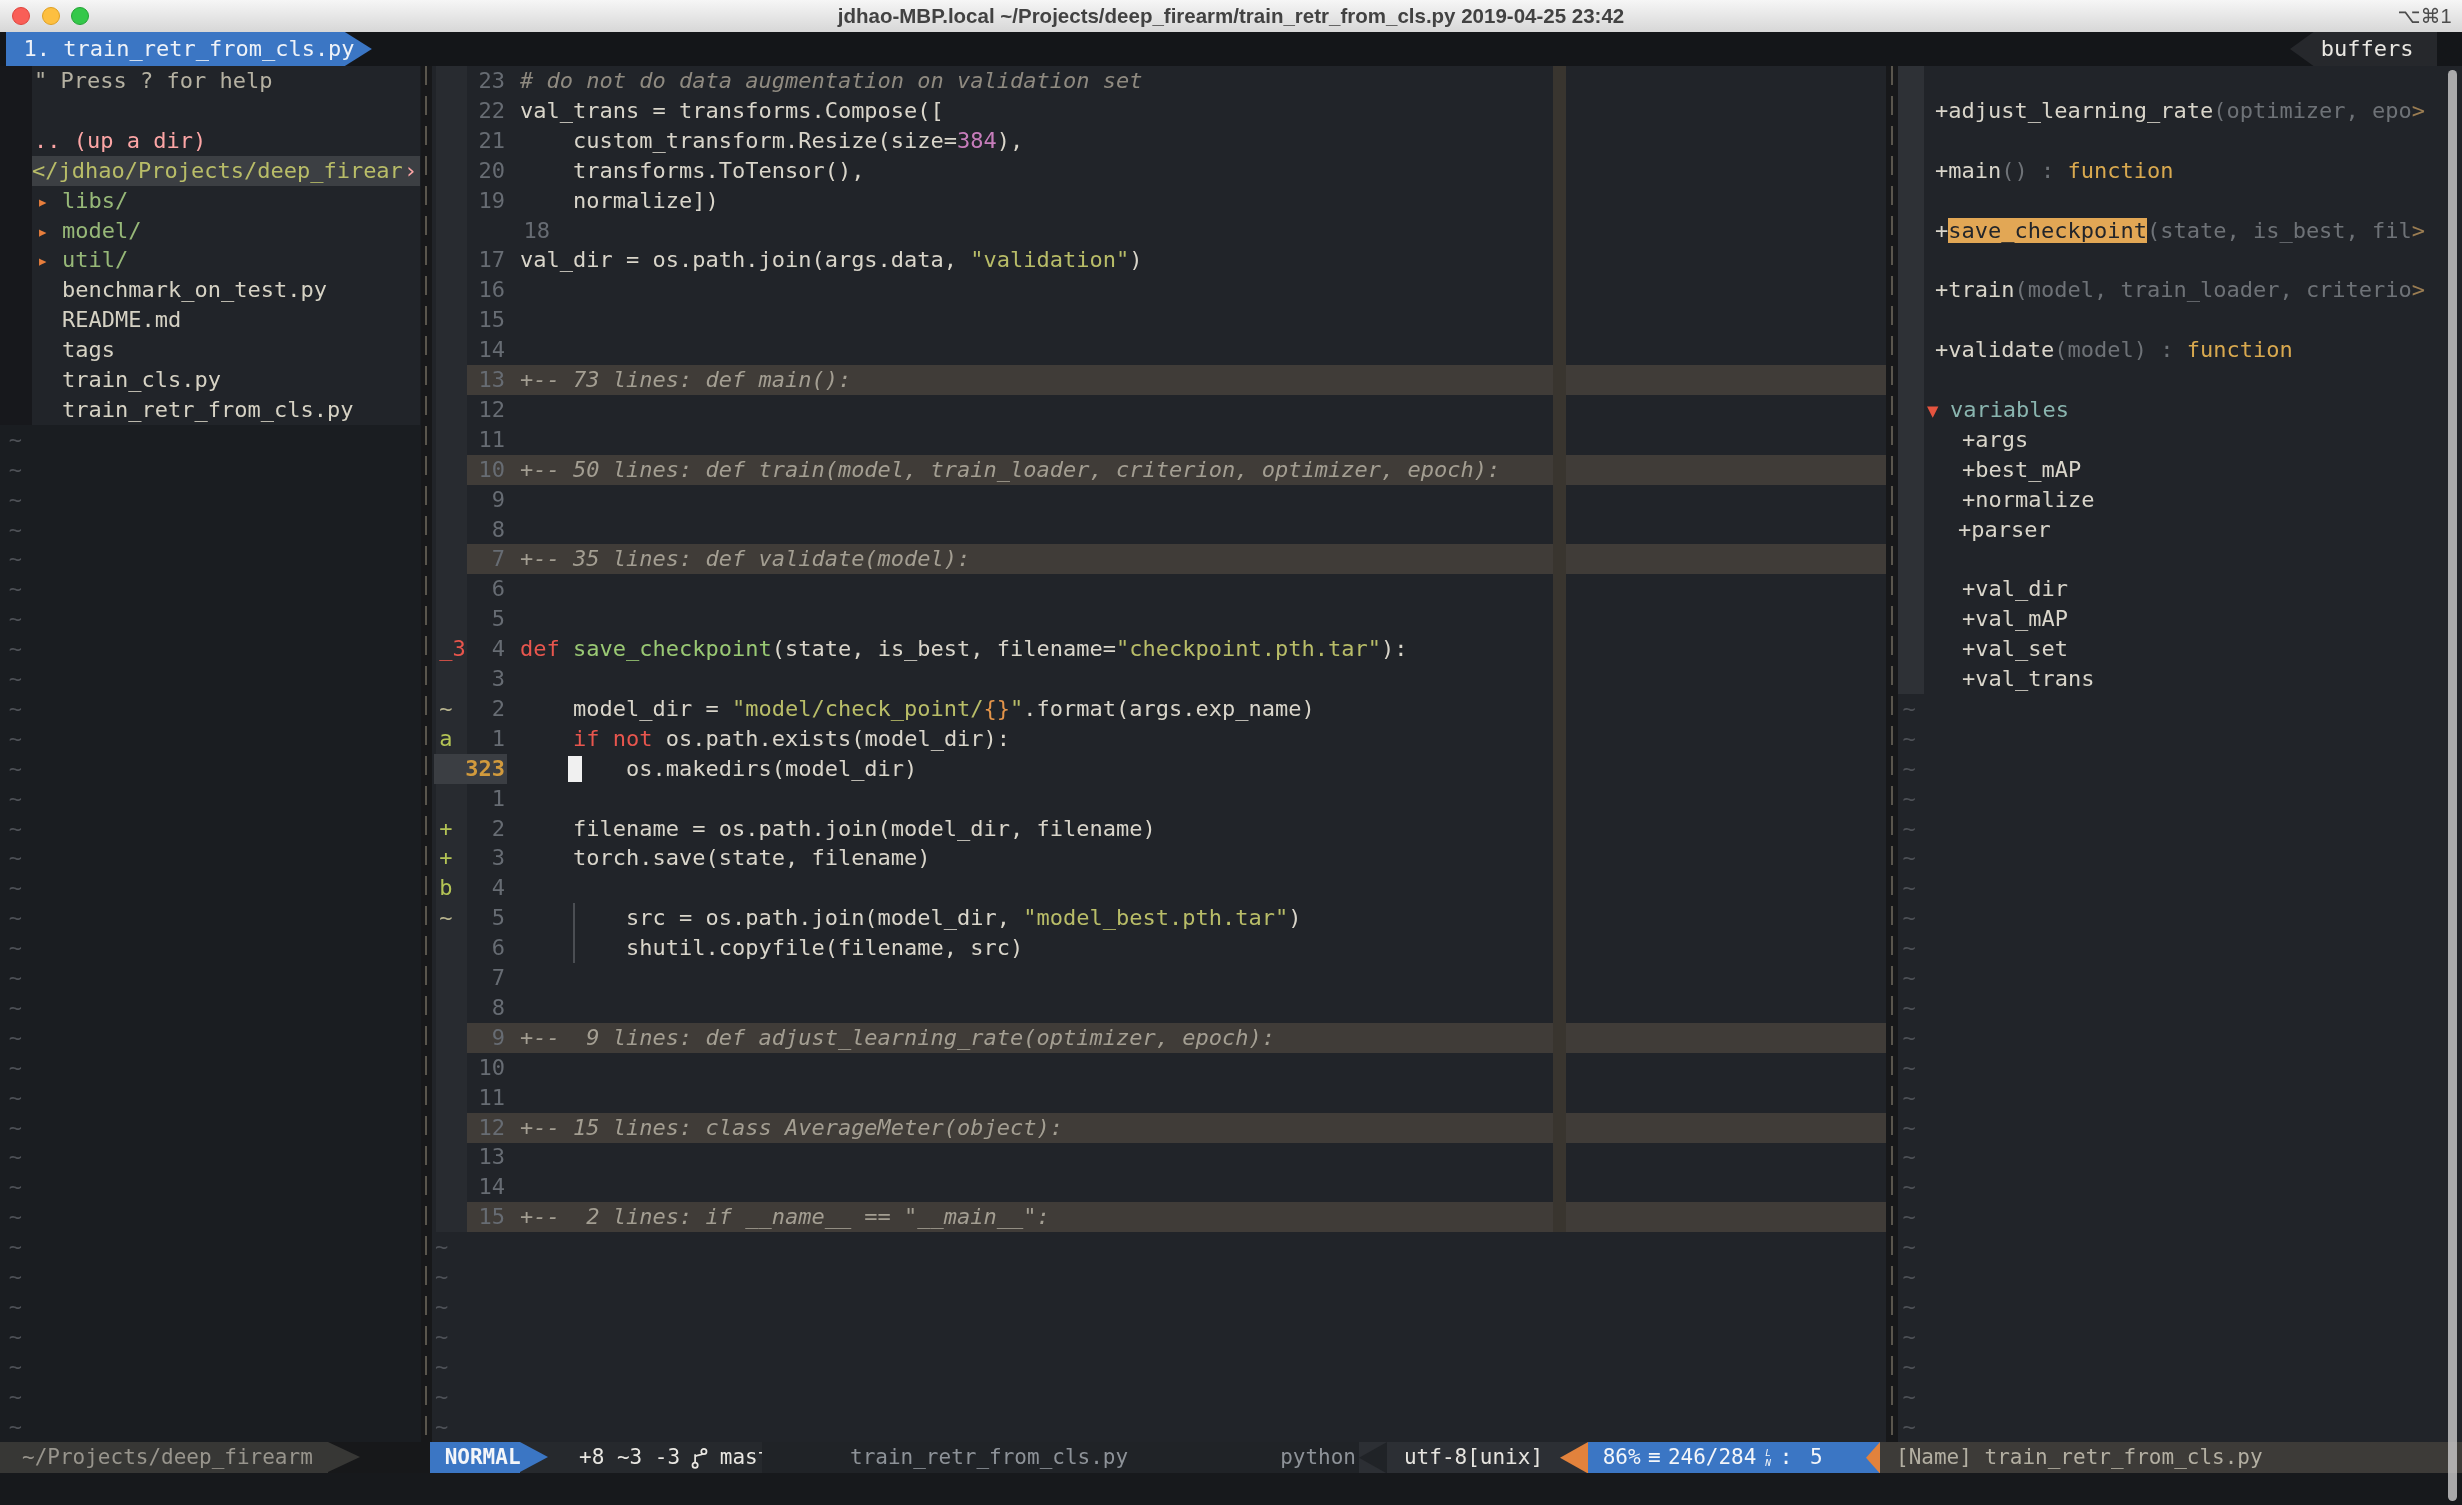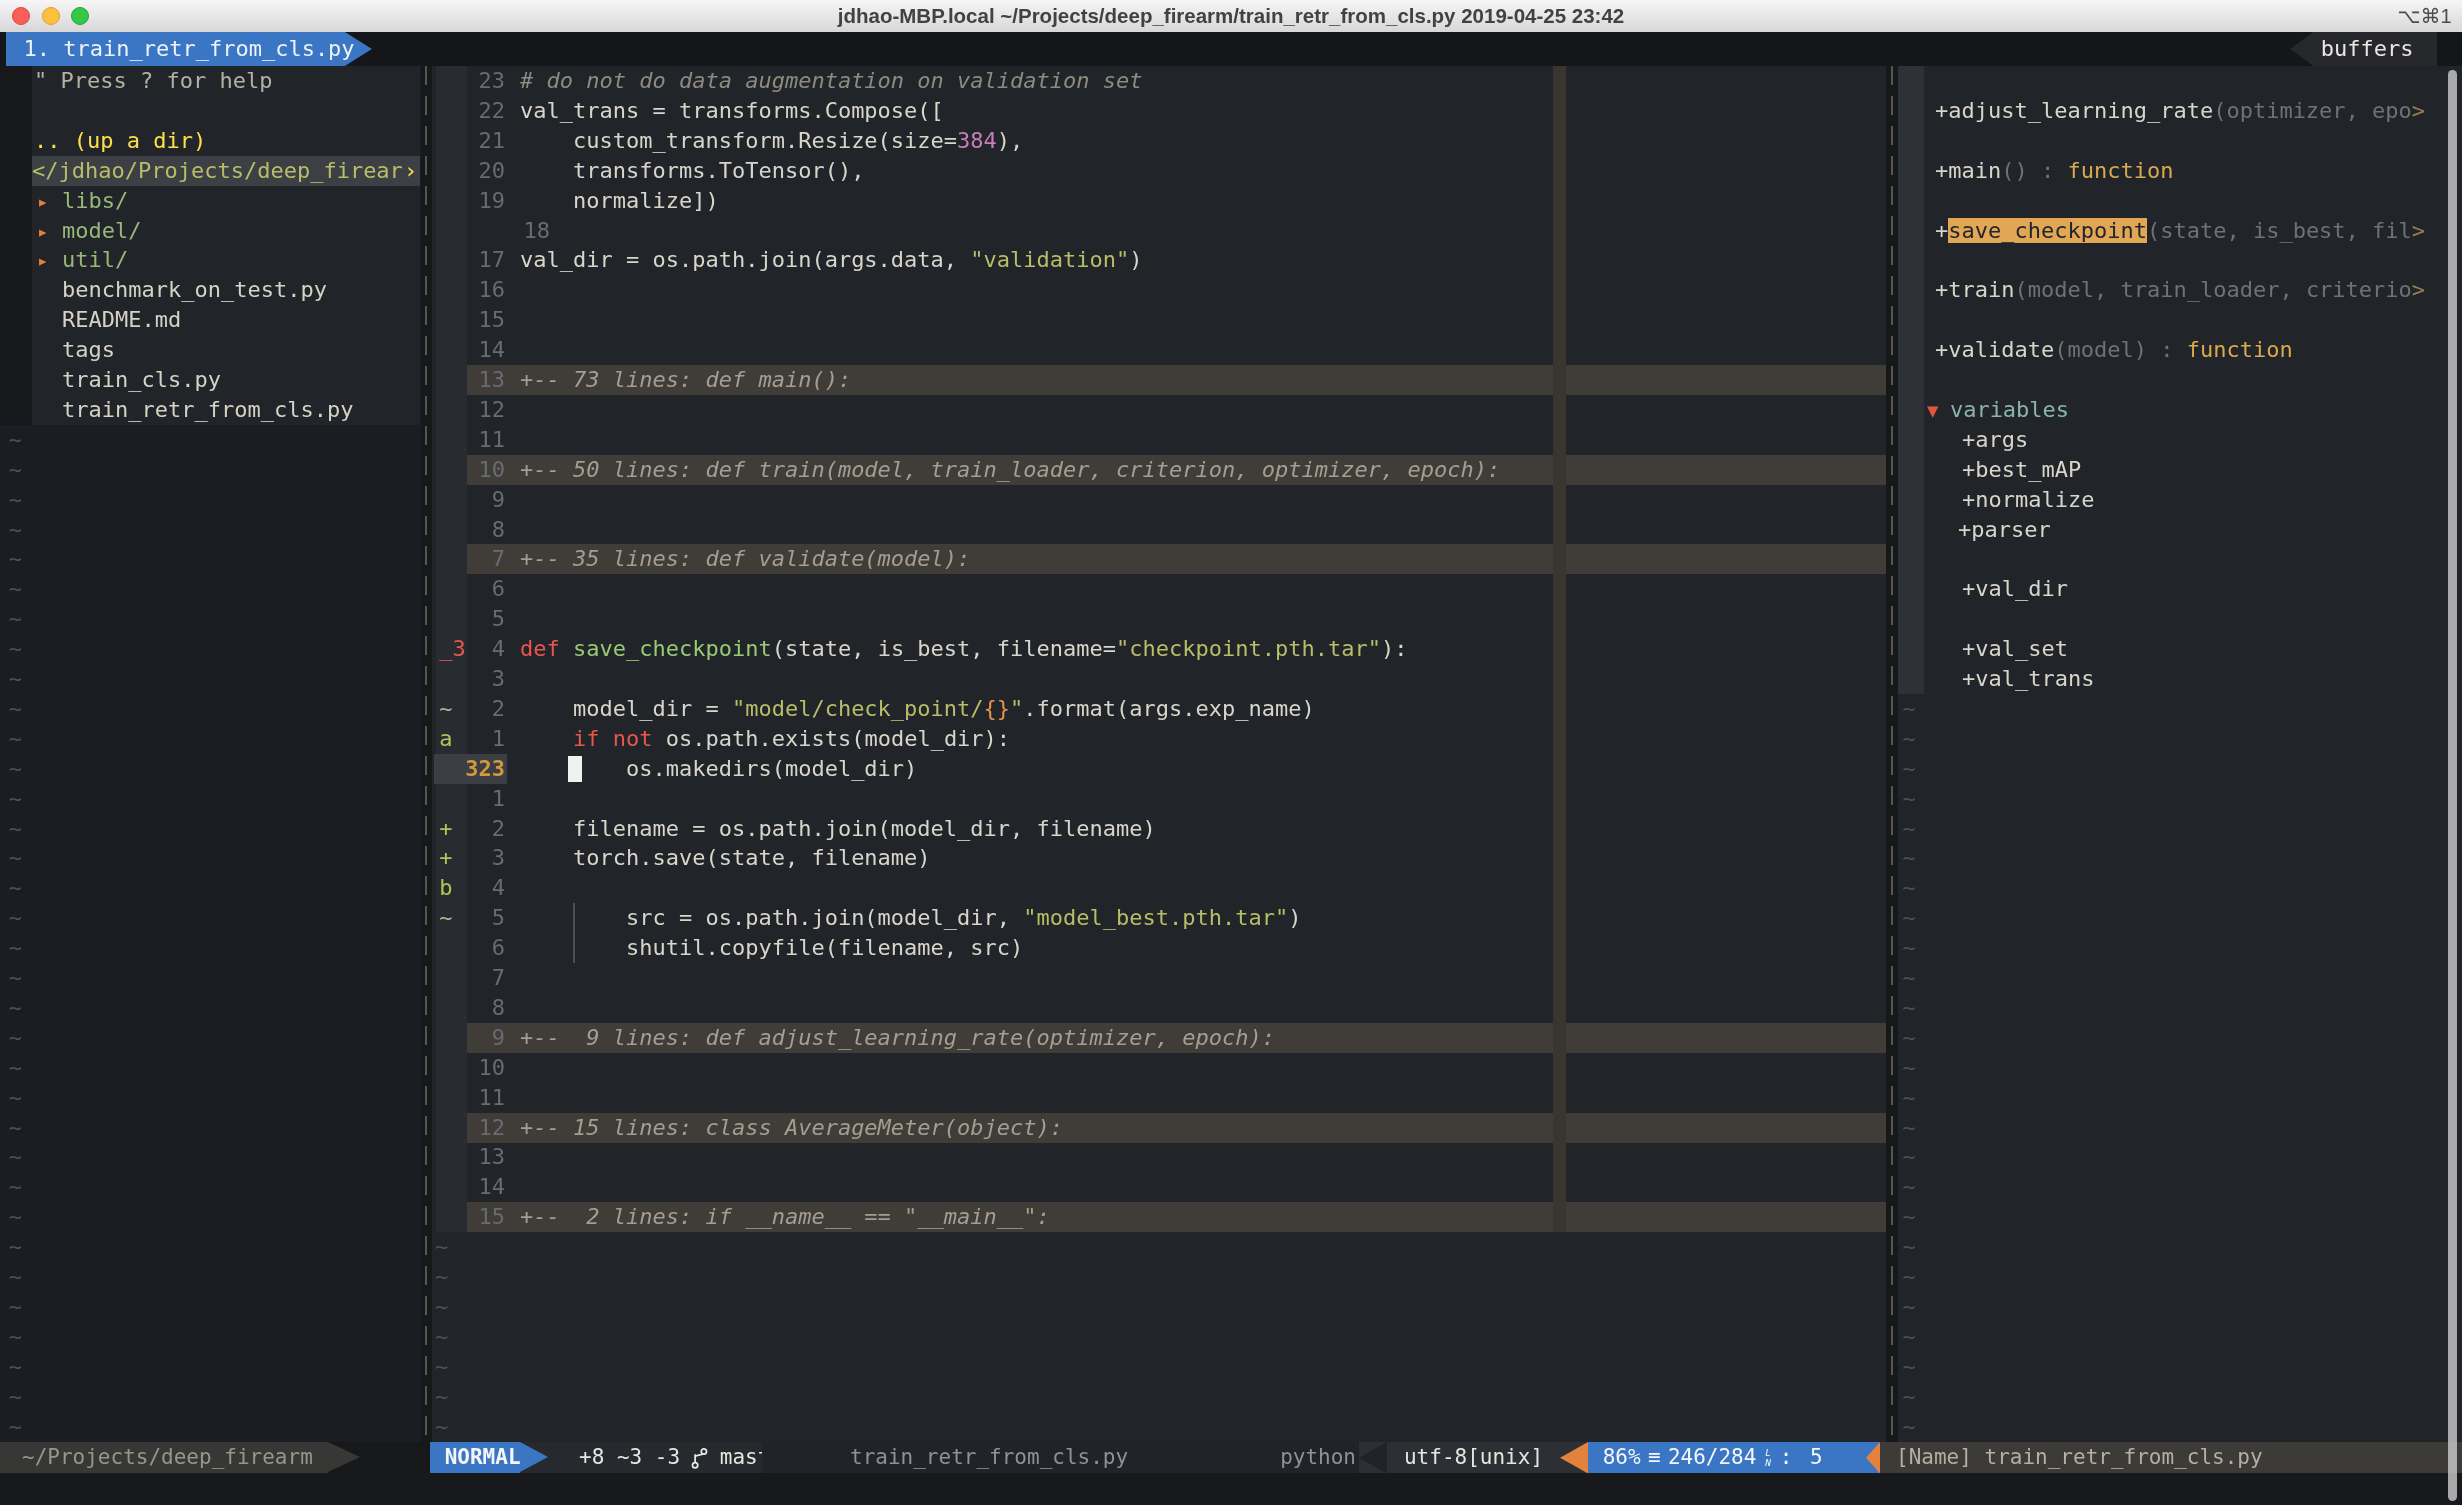--- a/index.html
+++ b/index.html
@@ -30,21 +30,21 @@
   #tag-win{left:1898px;top:66px;width:564px;height:1376px;background:#212429;}
   .wsep{top:66px;width:2.2px;height:1376px;
         background:repeating-linear-gradient(180deg,#5a564d 0 19px,transparent 19px 30px);}
   
   .rowtext{white-space:pre;line-height:30px;height:30px;}
   .fg{color:#d9d5ca}.comment{color:#8f8a80;font-style:italic}.str{color:#b9bd68}
   .lit{color:#c77dbb}.kw{color:#e8564e}.fn{color:#9ac974}.sp{color:#e5954a}
   .fold-text{color:#a39e92;font-style:italic}
   .num{color:#676c73}
   
-  .nt-help{color:#b5b1a2}.nt-dim{color:#fde047}.nt-root{color:#b9bd68}
+  .nt-help{color:#b5b1a2}.nt-dim{color:#fca5a5}.nt-root{color:#b9bd68}
   .nt-dir{color:#97b878}.nt-file{color:#d6d2c4}.nt-arrow{color:#e87e3c}
   .tilde{color:#4e5157}
   
   .tag-fg{color:#d9d5ca}.tag-sig{color:#6e7277}.tag-kind{color:#d9a94f}
   .tag-hdr{color:#8ab5af}.tag-icon{color:#e5543f}.tag-trunc{color:#9b7d52}
   .tag-sel{background:#e2a755;color:#22252a}
   
   #statusline{left:0;top:1442px;width:2462px;height:31.5px;background:#17181a;font-size:21px;}
   .sl{position:absolute;top:0;height:31.5px;line-height:31.5px;white-space:pre;}
   .tri-r{position:absolute;top:0;width:0;height:0;border-top:15.8px solid transparent;border-bottom:15.8px solid transparent;}
@@ -234,20 +234,21 @@
       <div class="abs rowtext" style="left: 37px; top: 90px; width: 528px;"><span class="tag-fg">+main</span><span class="tag-sig">()</span><span class="tag-sig"> : </span><span class="tag-kind">function</span></div>
       <div class="abs rowtext" style="left: 37px; top: 150px; width: 528px;"><span class="tag-fg">+</span><span class="tag-sel">save_checkpoint</span><span class="tag-sig">(state, is_best, fil</span><span class="tag-trunc" style="position: absolute; right: 38px; top: 0px;">&gt;</span></div>
       <div class="abs rowtext" style="left: 37px; top: 209px; width: 528px;"><span class="tag-fg">+train</span><span class="tag-sig">(model, train_loader, criterio</span><span class="tag-trunc" style="position: absolute; right: 38px; top: 0px;">&gt;</span></div>
       <div class="abs rowtext" style="left: 37px; top: 269px; width: 528px;"><span class="tag-fg">+validate</span><span class="tag-sig">(model)</span><span class="tag-sig"> : </span><span class="tag-kind">function</span></div>
       <div class="abs rowtext" style="left: 29px; top: 329px; width: 535px;"><span class="tag-icon" style="font-size: 19px;">▼ </span><span class="tag-hdr">variables</span></div>
       <div class="abs rowtext" style="left: 64px; top: 359px; width: 501px;"><span class="tag-fg">+args</span></div>
       <div class="abs rowtext" style="left: 64px; top: 389px; width: 501px;"><span class="tag-fg">+best_mAP</span></div>
       <div class="abs rowtext" style="left: 64px; top: 419px; width: 501px;"><span class="tag-fg">+normalize</span></div>
       <div class="abs rowtext" style="left: 60px; top: 449px; width: 501px;"><span class="tag-fg">+parser</span></div>
       <div class="abs rowtext" style="left: 64px; top: 508px; width: 501px;"><span class="tag-fg">+val_dir</span></div>
+      <div class="abs rowtext" style="left: 64px; top: 538px; width: 501px;"><span class="tag-fg">+val_mAP</span></div>
       <div class="abs rowtext" style="left: 64px; top: 568px; width: 501px;"><span class="tag-fg">+val_set</span></div>
       <div class="abs rowtext" style="left: 64px; top: 598px; width: 501px;"><span class="tag-fg">+val_trans</span></div>
       <div class="abs rowtext tilde" style="left: 4.4px; top: 628px;">~</div>
       <div class="abs rowtext tilde" style="left: 4.4px; top: 658px;">~</div>
       <div class="abs rowtext tilde" style="left: 4.4px; top: 688px;">~</div>
       <div class="abs rowtext tilde" style="left: 4.4px; top: 718px;">~</div>
       <div class="abs rowtext tilde" style="left: 4.4px; top: 748px;">~</div>
       <div class="abs rowtext tilde" style="left: 4.4px; top: 777px;">~</div>
       <div class="abs rowtext tilde" style="left: 4.4px; top: 807px;">~</div>
       <div class="abs rowtext tilde" style="left: 4.4px; top: 837px;">~</div>

